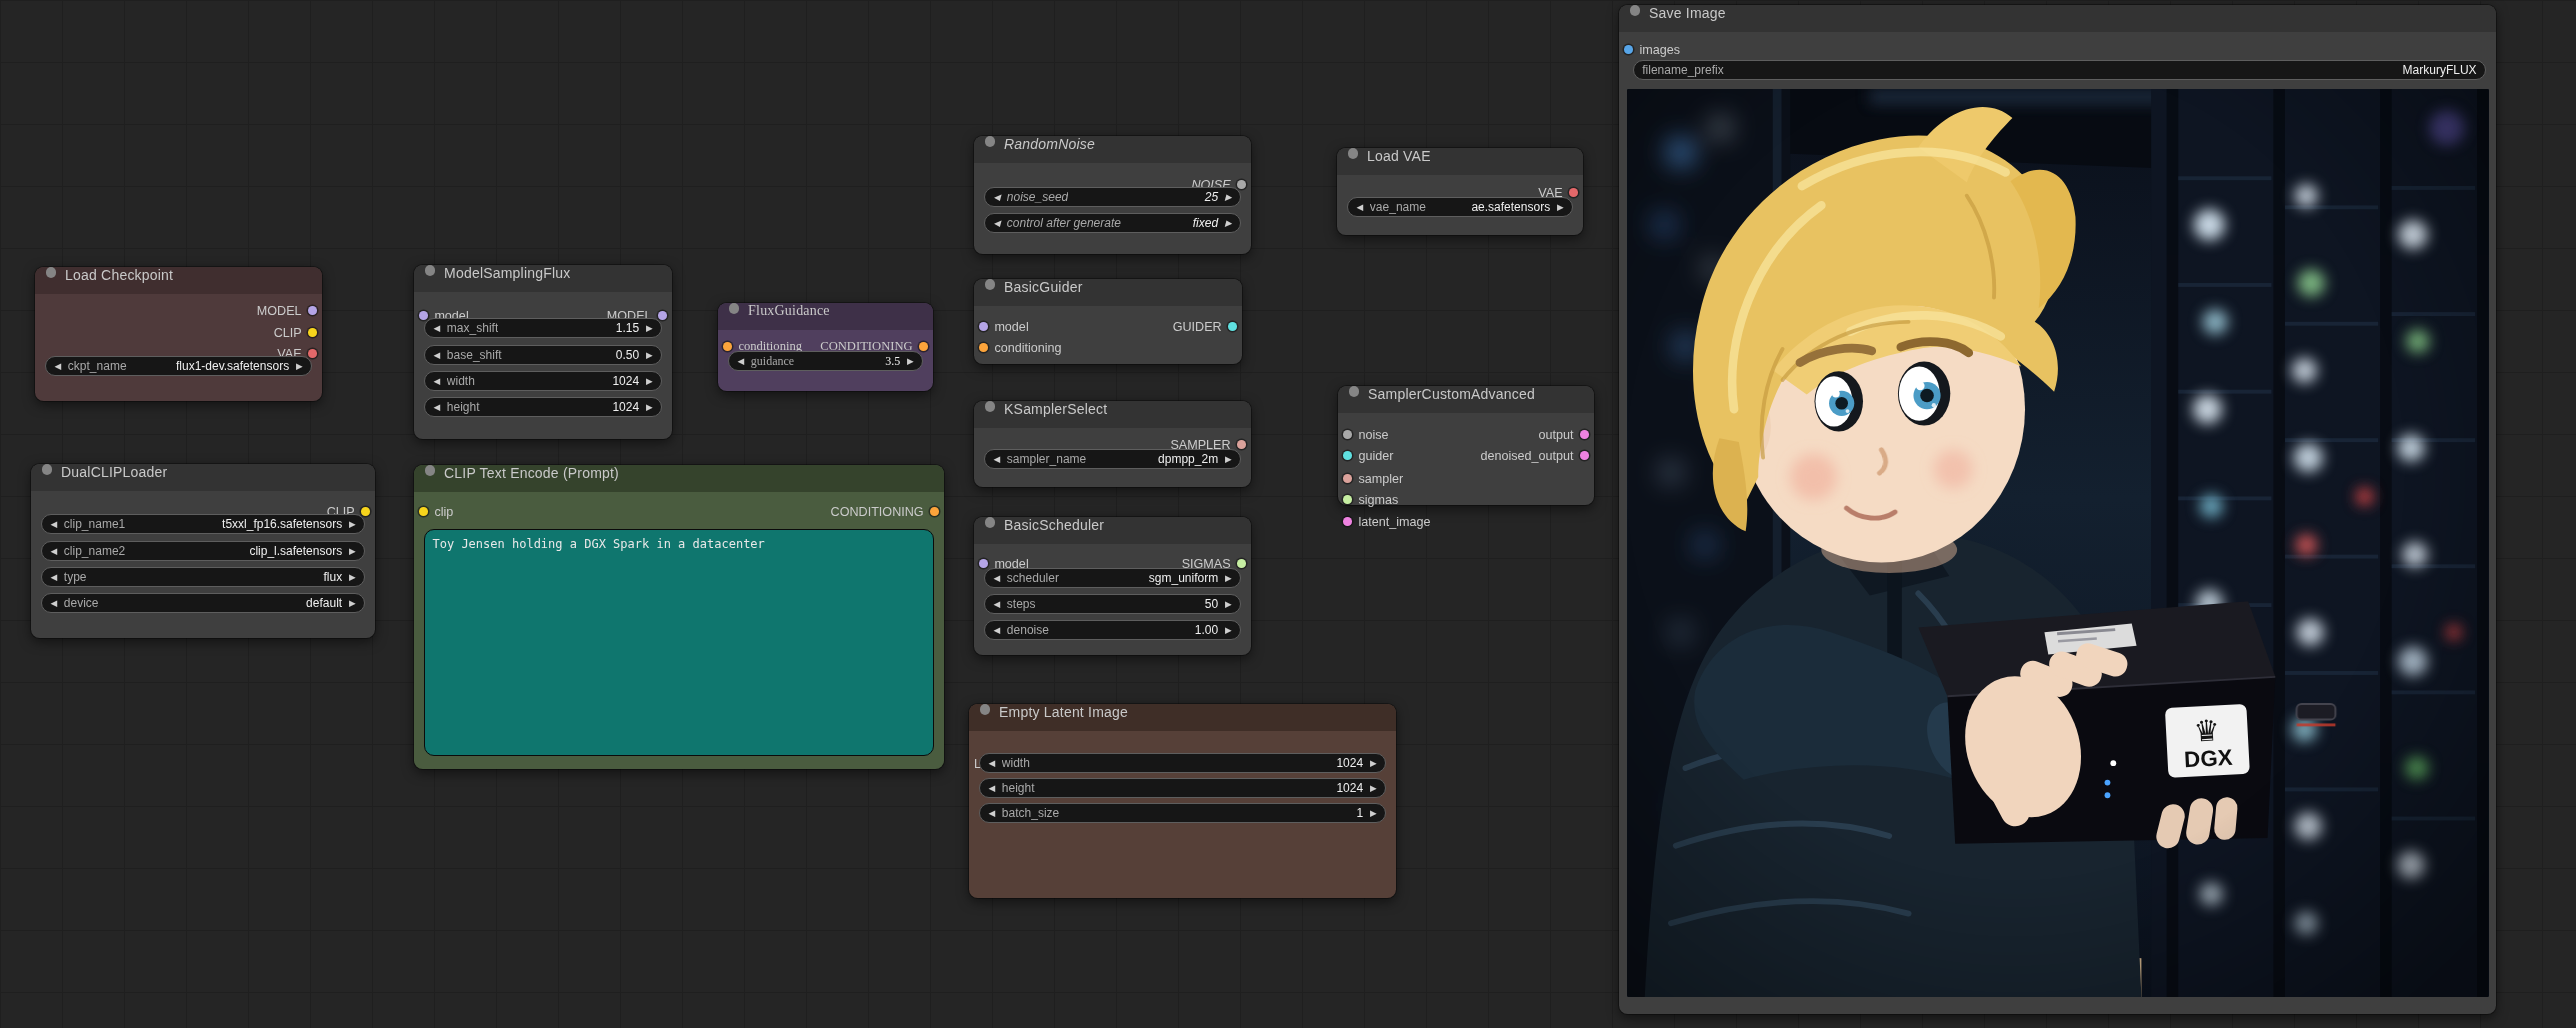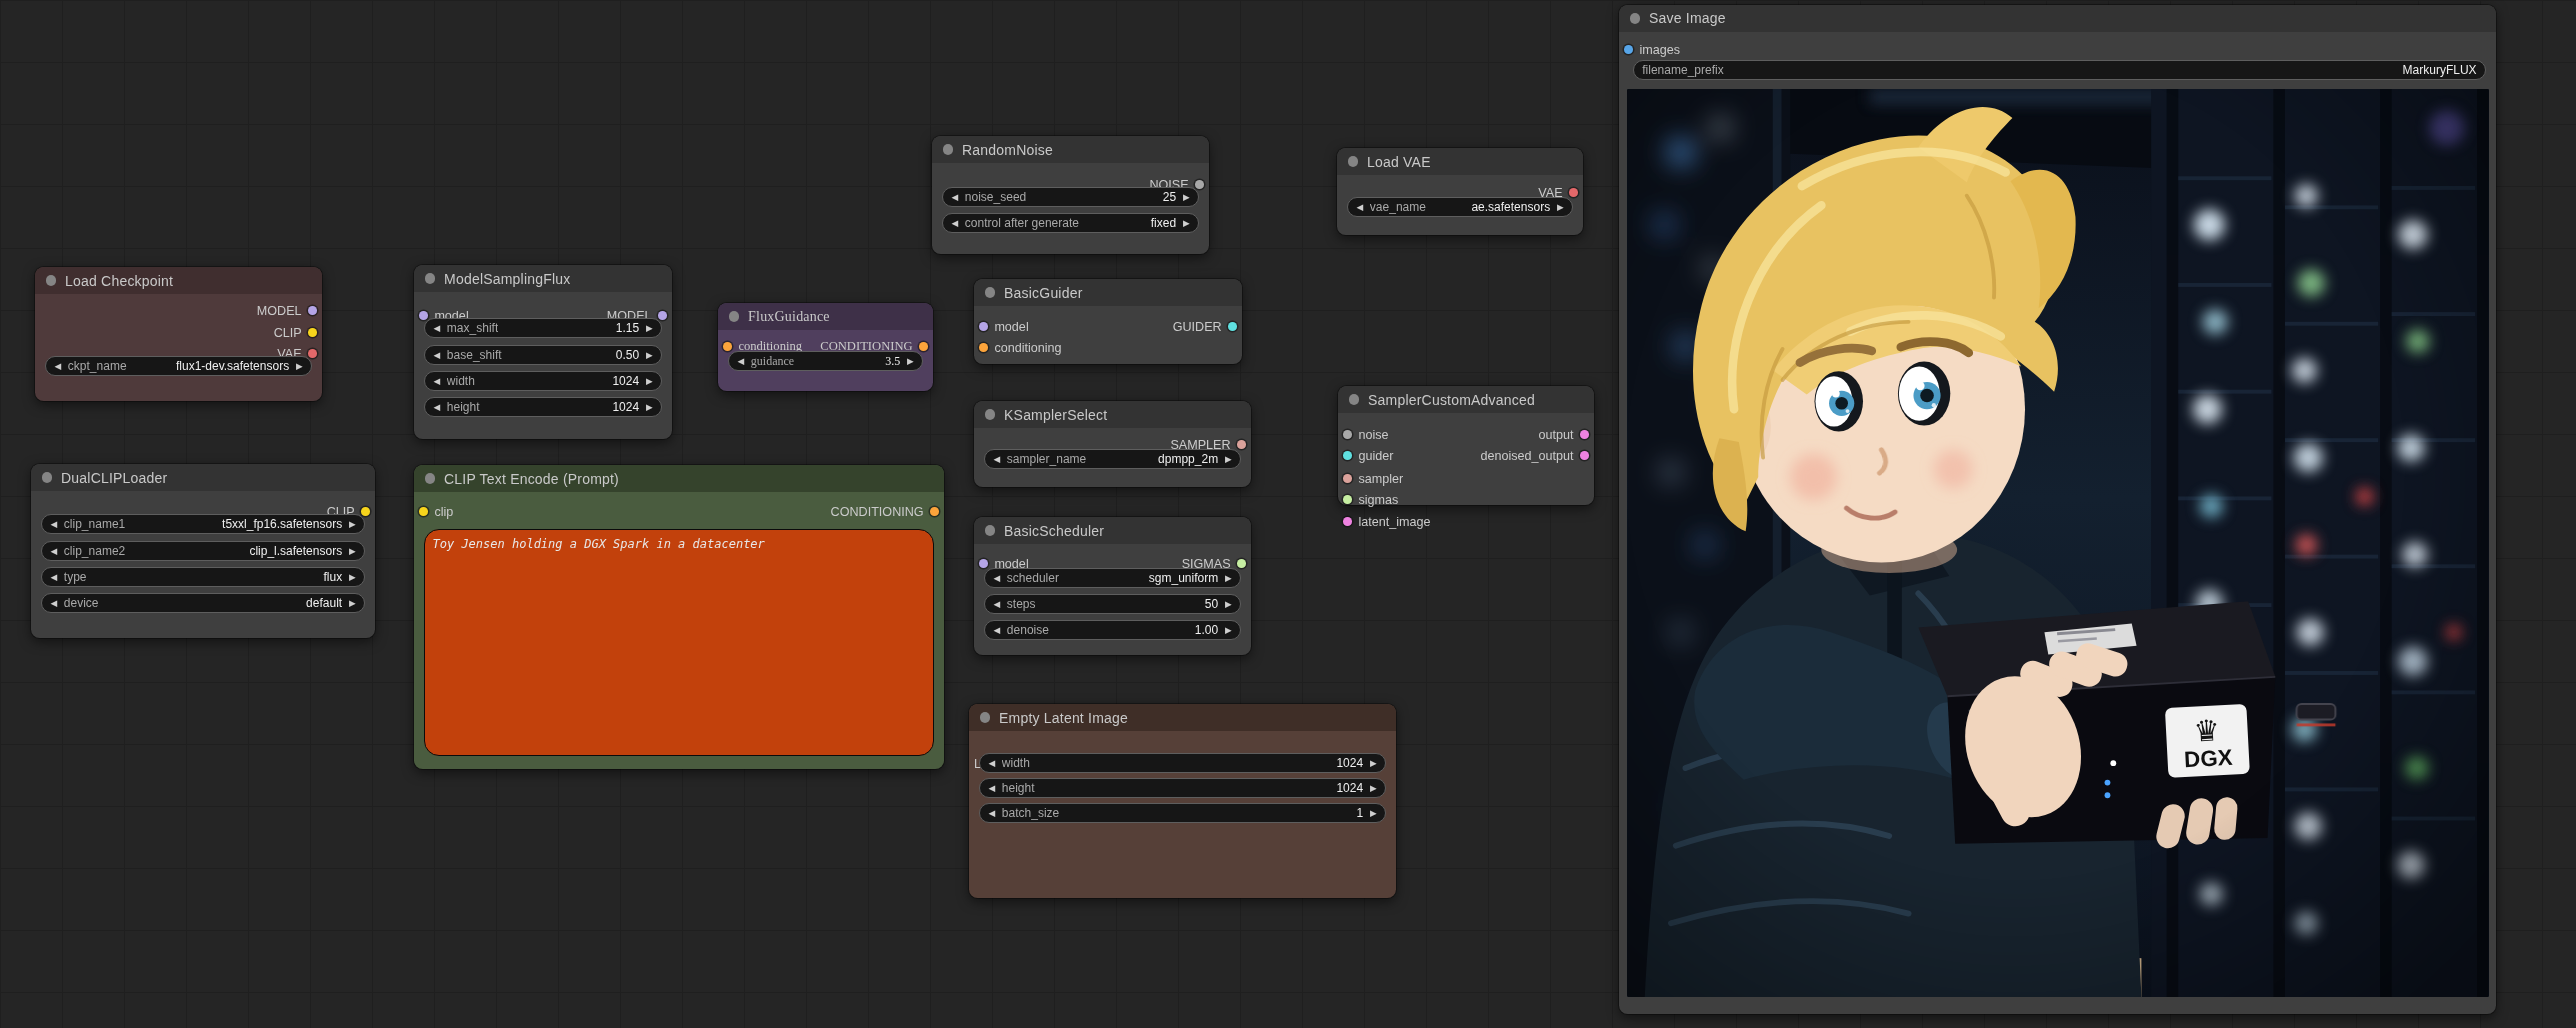--- a/index.html
+++ b/index.html
@@ -7,37 +7,37 @@
     background-color:#252525;
     background-image:
       linear-gradient(#1f1f1f 1px, transparent 1px),
       linear-gradient(90deg,#1f1f1f 1px, transparent 1px);
     background-size:62px 62px;
     font-family:"Liberation Sans", sans-serif;}
   #links{position:absolute;inset:0;z-index:1;}
   .node{position:absolute;z-index:2;border-radius:8.7px;background:var(--bb,#3f3f3f);
     box-shadow:0 3.9px 11.6px rgba(0,0,0,.5), 0 0 0 1px rgba(0,0,0,.35);}
   .nhead{position:absolute;left:0;right:0;top:0;height:27px;border-radius:8.7px 8.7px 0 0;
-    background:var(--hb,#333);display:flex;align-items:center;gap:8.7px;padding:0 10.7px;box-sizing:border-box;}
+    background:var(--hb,#333);display:flex;align-items:flex-start;gap:8.7px;padding:0 10.7px;box-sizing:border-box;}
   .cdot{width:10.7px;height:10.7px;border-radius:50%;background:#858585;flex:0 0 auto;}
   .ntitle{color:#c9c9c9;font-size:14px;letter-spacing:0.2px;white-space:nowrap;}
   .row{position:absolute;left:0;right:0;height:19.4px;display:flex;align-items:center;
     padding:0 4.9px;box-sizing:border-box;gap:5.8px;}
   .row .grow{flex:1;}
   .slot{display:flex;align-items:center;gap:6.8px;}
   .dot{width:8.7px;height:8.7px;border-radius:50%;background:#999;box-shadow:0 0 0 1.5px rgba(15,15,15,.55);flex:0 0 auto;}
   .slbl{color:#cbcbcb;font-size:12.6px;white-space:nowrap;}
   .pill{position:absolute;left:9.7px;right:9.7px;height:20.4px;border-radius:10.7px;background:#161616;
     border:1px solid #5e5e5e;display:flex;align-items:center;padding:0 8.7px;box-sizing:border-box;gap:6.8px;}
   .arr{color:#cfcfcf;font-size:8.7px;line-height:1;flex:0 0 auto;cursor:pointer;}
   .wlbl{color:#a9a9a9;font-size:12px;white-space:nowrap;overflow:hidden;}
   .wval{color:#efefef;font-size:12px;white-space:nowrap;margin-left:auto;}
-  .ta{position:absolute;left:9.7px;right:9.7px;border-radius:15px;background:#c2410c;border:1px solid #0b0b0b;
+  .ta{position:absolute;left:9.7px;right:9.7px;border-radius:10px;background:#0f766e;border:1px solid #0b0b0b;
     padding:5.8px 7.8px;box-sizing:border-box;color:#e8e8e8;font-family:"DejaVu Sans Mono",monospace;
-    font-size:12px;line-height:1.35;white-space:pre-wrap;overflow:hidden;font-style:italic;}
+    font-size:12px;line-height:1.35;white-space:pre-wrap;overflow:hidden;}
   .imgwrap{position:absolute;border-radius:1.9px;overflow:hidden;background:#0d1420;}
   .caption{position:absolute;background:#2b2b2b;color:#929292;font-size:11.6px;
     display:flex;align-items:center;justify-content:center;}
 </style>
 </head>
 <body>
 
 <div class="canvas">
 <svg id="links" viewBox="0 0 300 150" width="291" height="146">
       <path d="M323 320 C373.85 320 385.15 325 436 325" fill="none" stroke="#141414" stroke-width="6" opacity="0.45"></path>
@@ -216,21 +216,21 @@
         </span>
         <span class="grow"></span>
         <span class="slot">
           <span class="slbl">CONDITIONING</span>
           <span class="dot" style="background: rgb(252, 164, 59);"></span>
         </span>
       </div>
   <div class="ta" style="top:64px;height:227px">Toy Jensen holding a DGX Spark in a datacenter</div>
 </div>
 
-<div class="node" style="left: 932px; top: 136px; width: 277px; height: 118px; --hb: #333333; --bb: #3f3f3f;">
+<div class="node" style="left: 974px; top: 136px; width: 277px; height: 118px; font-style: italic; --hb: #333333; --bb: #3f3f3f;">
   <div class="nhead">
         <span class="cdot"></span>
         <span class="ntitle">RandomNoise</span>
       </div>
   <div class="row" style="top:39px;justify-content:flex-end">
         <span class="slot">
           <span class="slbl">NOISE</span>
           <span class="dot" style="background: rgb(168, 168, 168);"></span>
         </span>
       </div>

